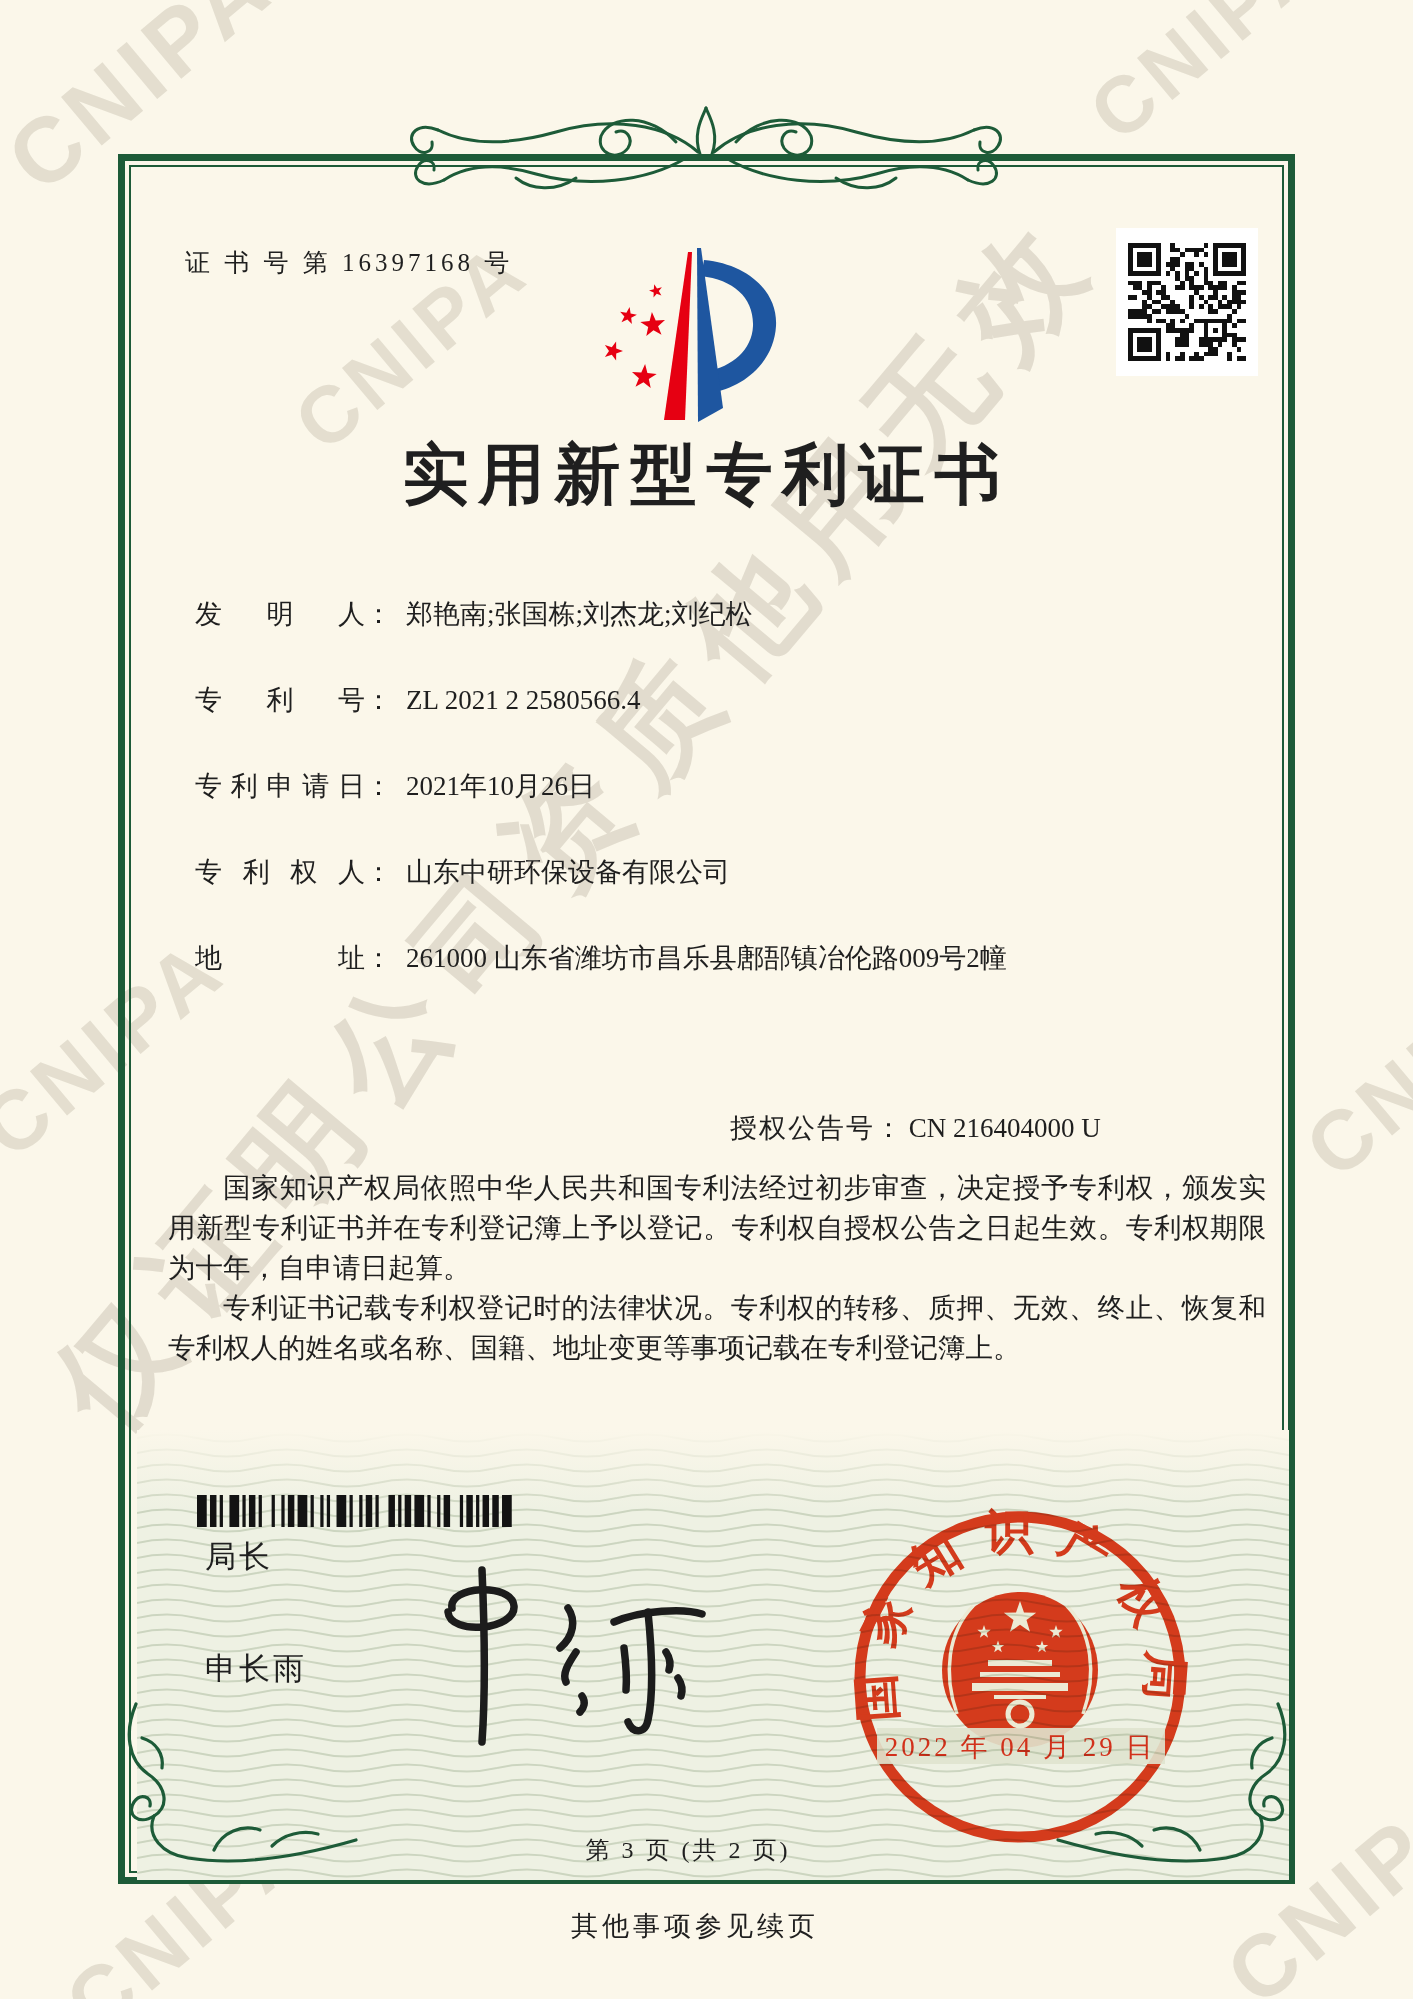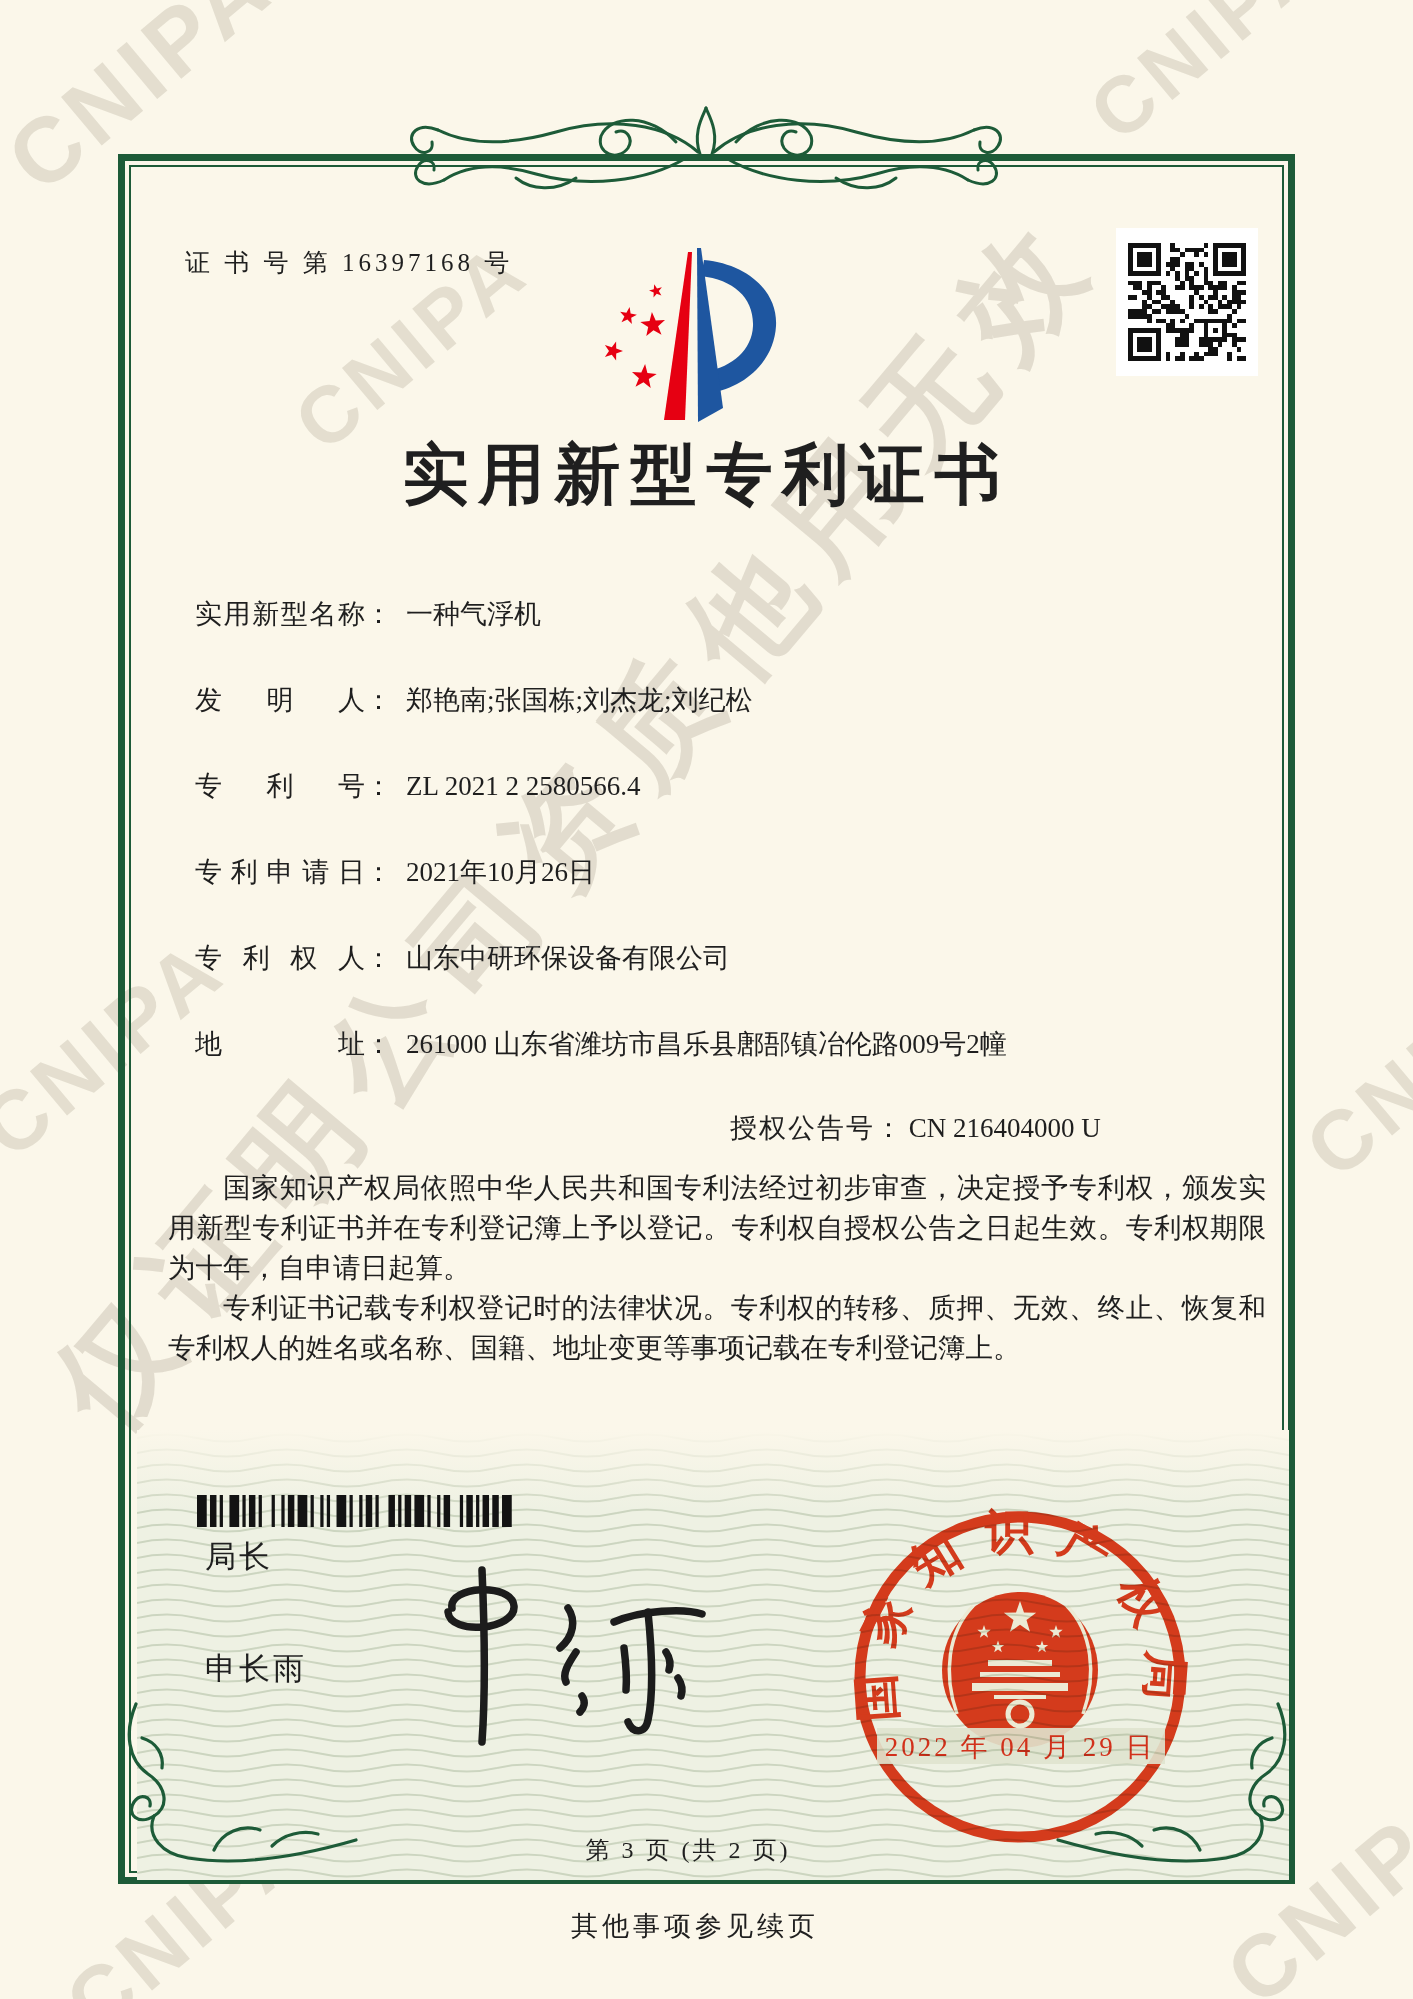--- a/index.html
+++ b/index.html
@@ -442,21 +442,20 @@
         <rect x="3" y="24" width="1" height="1" fill="#111"></rect>
         <rect x="4" y="24" width="1" height="1" fill="#111"></rect>
         <rect x="5" y="24" width="1" height="1" fill="#111"></rect>
         <rect x="6" y="24" width="1" height="1" fill="#111"></rect>
       </svg>
   </div>
 
   <div class="title">实用新型专利证书</div>
 
   <div class="fields" id="fields">
-      <div class="field-row"><span class="field-label">实用新型名称</span><span class="field-colon">：</span><span>一种气浮机</span></div>
       <div class="field-row"><span class="field-label">发明人</span><span class="field-colon">：</span><span>郑艳南;张国栋;刘杰龙;刘纪松</span></div>
       <div class="field-row"><span class="field-label">专利号</span><span class="field-colon">：</span><span>ZL 2021 2 2580566.4</span></div>
       <div class="field-row"><span class="field-label">专利申请日</span><span class="field-colon">：</span><span>2021年10月26日</span></div>
       <div class="field-row"><span class="field-label">专利权人</span><span class="field-colon">：</span><span>山东中研环保设备有限公司</span></div>
       <div class="field-row"><span class="field-label">地址</span><span class="field-colon">：</span><span>261000 山东省潍坊市昌乐县鄌郚镇冶伦路009号2幢</span></div>
     </div>
 
   <div class="grant right">
     <span class="g-label">授权公告号</span><span>：</span>
     <span>CN 216404000 U</span>

